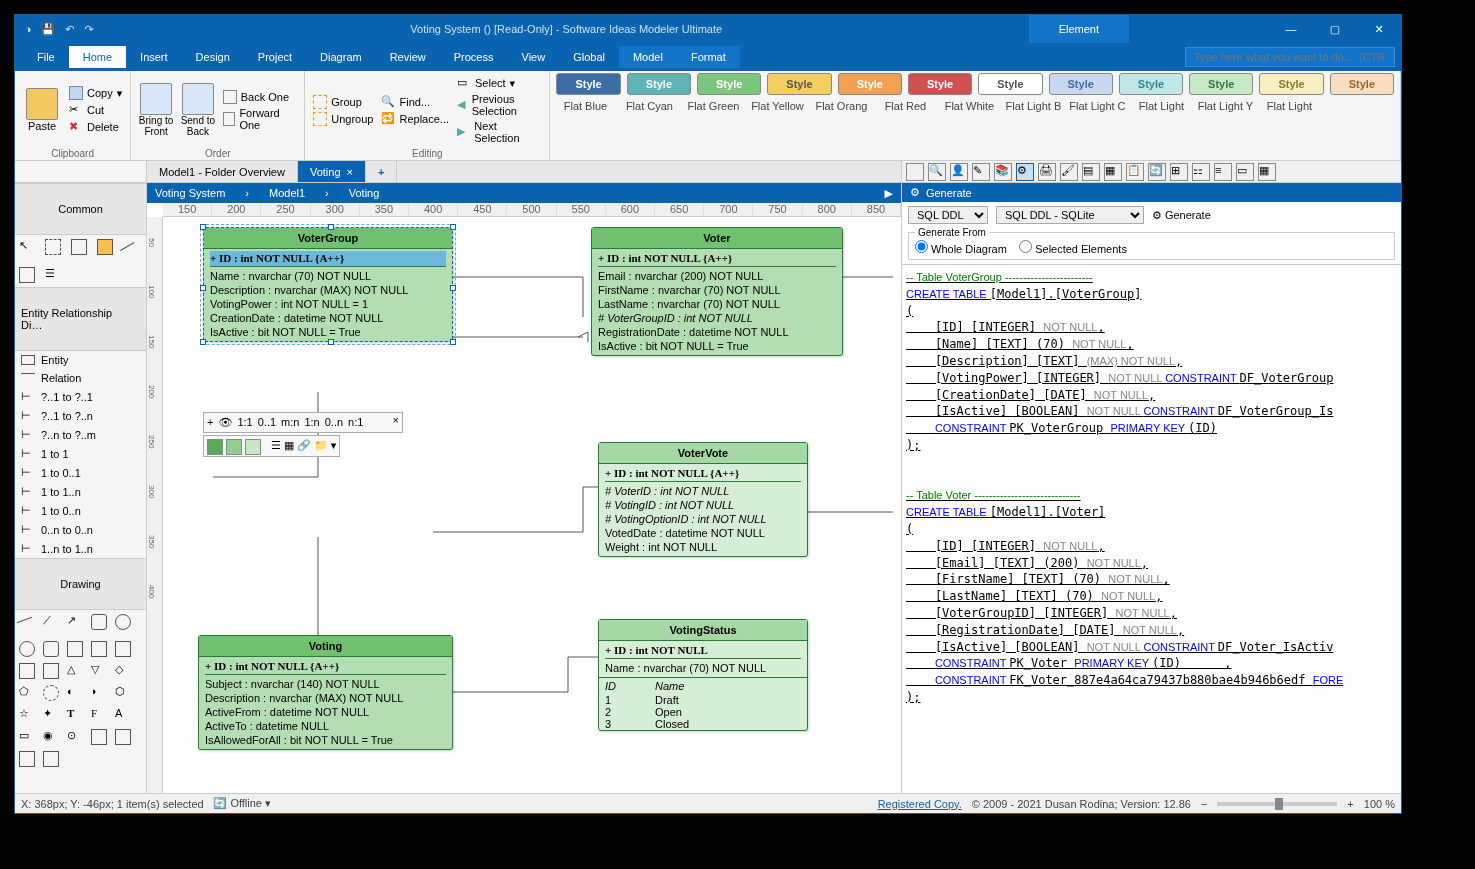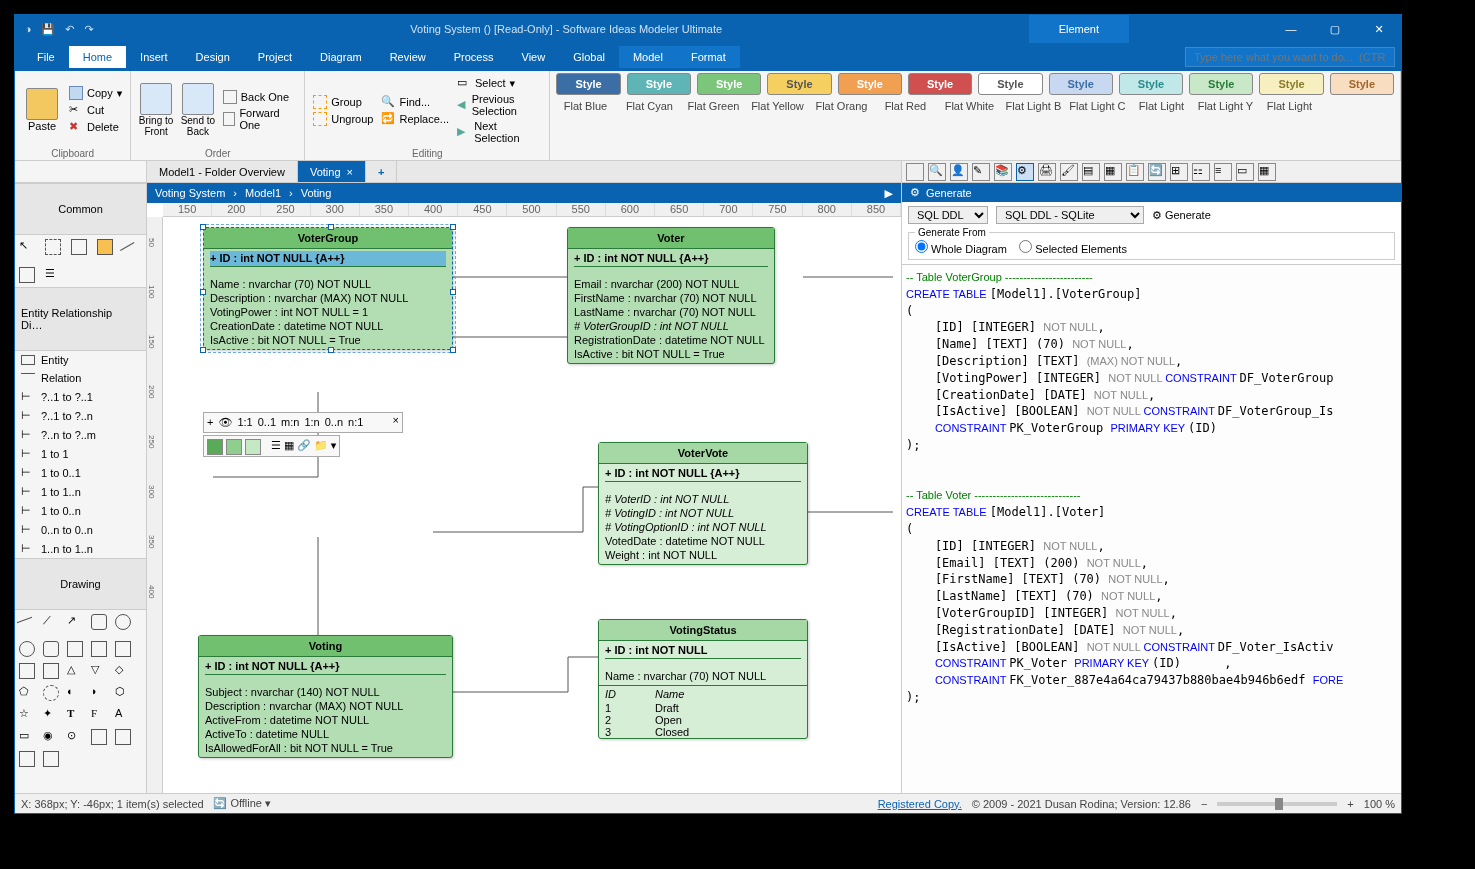--- a/index.html
+++ b/index.html
@@ -37,49 +37,49 @@
 .lp-head { background: #e6e6e6; text-align: center; padding: 19px; border-bottom: 1px solid #ccc; border-top: 1px solid #ccc; }
 .lp-tools { padding: 4px; display: flex; flex-wrap: wrap; gap: 6px 10px; }
 .lp-tools span { width: 16px; height: 16px; display: inline-block; border: 1px solid #555; cursor: pointer; }
 .lp-list { flex: 0 0 auto; }
 .lp-item { padding: 3px 6px; display: flex; align-items: center; gap: 6px; cursor: pointer; }
 .lp-item .ico { width: 14px; height: 10px; border: 1px solid #555; }
 .center { flex: 1; display: flex; flex-direction: column; overflow: hidden; }
 .tabs { height: 22px; background: #e8e8e8; display: flex; align-items: stretch; border-bottom: 1px solid #ccc; }
 .tab { padding: 3px 12px; border-right: 1px solid #ccc; cursor: pointer; display: flex; align-items: center; gap: 6px; }
 .tab.active { background: #0a63b0; color: #fff; }
-.breadcrumb { height: 20px; background: #0a63b0; color: #fff; display: flex; align-items: center; padding: 0 8px; font-size: 10px; gap: 8px; }
+.breadcrumb { height: 20px; background: #0a63b0; color: #fff; display: flex; align-items: center; padding: 0 8px; font-size: 10px; gap: 20px; }
 .diagram-area { flex: 1; position: relative; background: #fff; overflow: hidden; }
 .ruler-h { position: absolute; top: 0; left: 16px; right: 0; height: 14px; background: #f0f0f0; border-bottom: 1px solid #ccc; font-size: 8px; color: #666; display: flex; }
 .ruler-h span { width: 50px; text-align: center; border-right: 1px solid #ddd; }
 .ruler-v { position: absolute; top: 14px; left: 0; width: 16px; bottom: 0; background: #f0f0f0; border-right: 1px solid #ccc; }
 .ruler-v span { display: block; height: 50px; font-size: 8px; color: #666; writing-mode: vertical-lr; text-align: center; }
 .canvas { position: absolute; top: 14px; left: 16px; right: 0; bottom: 0; background: #fff; }
 .entity { position: absolute; border: 1px solid #2a7a3a; border-radius: 3px; background: #b3ddb3; box-shadow: 1px 1px 3px rgba(0,0,0,0.2); }
 .entity.selected { border: 1px dashed #0a63b0; outline: 1px dashed #6aa8e0; outline-offset: 2px; }
 .entity.light { background: #d6edd6; }
 .entity-head { background: #70c070; text-align: center; font-weight: bold; padding: 4px; border-bottom: 1px solid #2a7a3a; }
 .entity-attrs { padding: 2px 6px; }
 .entity-attrs div { padding: 1px 0; font-size: 11px; }
-.pk { font-weight: bold; border-bottom: 1px solid #2a7a3a; padding-bottom: 2px !important; margin-bottom: 10px; }
+.pk { font-weight: bold; border-bottom: 1px solid #2a7a3a; padding-bottom: 2px !important; margin-bottom: 2px; font-family: Liberation Serif, serif; }
 .fk { font-style: italic; }
 .handle { position: absolute; width: 6px; height: 6px; background: #fff; border: 1px solid #0a63b0; }
 .context-toolbar { position: absolute; background: #f8f8f8; border: 1px solid #aaa; padding: 3px; display: flex; gap: 4px; font-size: 10px; }
 .ct-row2 { position: absolute; background: #f8f8f8; border: 1px solid #aaa; display: flex; gap: 3px; padding: 3px; }
 .right-panel { width: 500px; border-left: 1px solid #ccc; display: flex; flex-direction: column; }
 .rp-toolbar { height: 22px; background: #f0f0f0; border-bottom: 1px solid #ccc; display: flex; align-items: center; padding: 0 4px; gap: 4px; }
 .rp-toolbar span { width: 18px; height: 18px; border: 1px solid #888; cursor: pointer; }
 .rp-toolbar span.active { background: #cce0f5; border-color: #0a63b0; }
 .rp-gen-head { background: #0a63b0; color: #fff; padding: 3px 8px; display: flex; align-items: center; gap: 6px; }
 .rp-controls { padding: 4px 6px; border-bottom: 1px solid #ccc; }
 .rp-controls .row { display: flex; align-items: center; gap: 8px; margin-bottom: 3px; }
 .rp-controls select { border: 1px solid #aaa; padding: 1px 4px; }
 .rp-controls fieldset { border: 1px solid #ccc; padding: 2px 6px 4px 6px; }
 .rp-controls legend { font-size: 10px; padding: 0 3px; }
-.rp-code { flex: 1; overflow: auto; padding: 4px; background: #fdfdfd; font-family: Consolas, monospace; font-size: 12px; white-space: pre; line-height: 1.4; }
+.rp-code { flex: 1; overflow: auto; padding: 4px; background: #fdfdfd; font-family: Consolas, monospace; font-size: 12px; white-space: pre; line-height: 1.4; text-decoration: underline; }
 .c-comment { color: #008000; }
 .c-kw { color: #0000ff; }
 .c-gray { color: #888; }
 .status-bar { height: 20px; background: #f0f0f0; border-top: 1px solid #ccc; display: flex; align-items: center; padding: 0 6px; font-size: 10px; color: #444; gap: 10px; }
 .status-bar .spacer { flex: 1; }
 .status-bar .link { color: #0a63b0; text-decoration: underline; cursor: pointer; }
 svg { overflow: visible; }
 </style>
 </head>
 <body>
@@ -451,21 +451,21 @@
             <span style="width:16px;height:16px;background:#8fce8f;border:1px solid #888"></span>
             <span style="width:16px;height:16px;background:#c5e8c5;border:1px solid #888"></span>
             <span style="width:4px"></span>
             <span>☰</span>
               <span>▦</span>
               <span>🔗</span>
               <span>📁</span>
               <span>▾</span>
           </div>
 
-          <div class="entity" style="top:10px;left:404px;width:208px">
+          <div class="entity" style="top:10px;left:428px;width:252px">
             <div class="entity-head">Voter</div>
             <div class="entity-attrs" id="attrs-voter">
                 <div class="pk">+ ID : int NOT NULL  {A++}</div>
                 <div>Email : nvarchar (200)  NOT NULL</div>
                 <div>FirstName : nvarchar (70)  NOT NULL</div>
                 <div>LastName : nvarchar (70)  NOT NULL</div>
                 <div class="fk"># VoterGroupID : int NOT NULL</div>
                 <div>RegistrationDate : datetime NOT NULL</div>
                 <div>IsActive : bit NOT NULL = True</div>
               </div>

